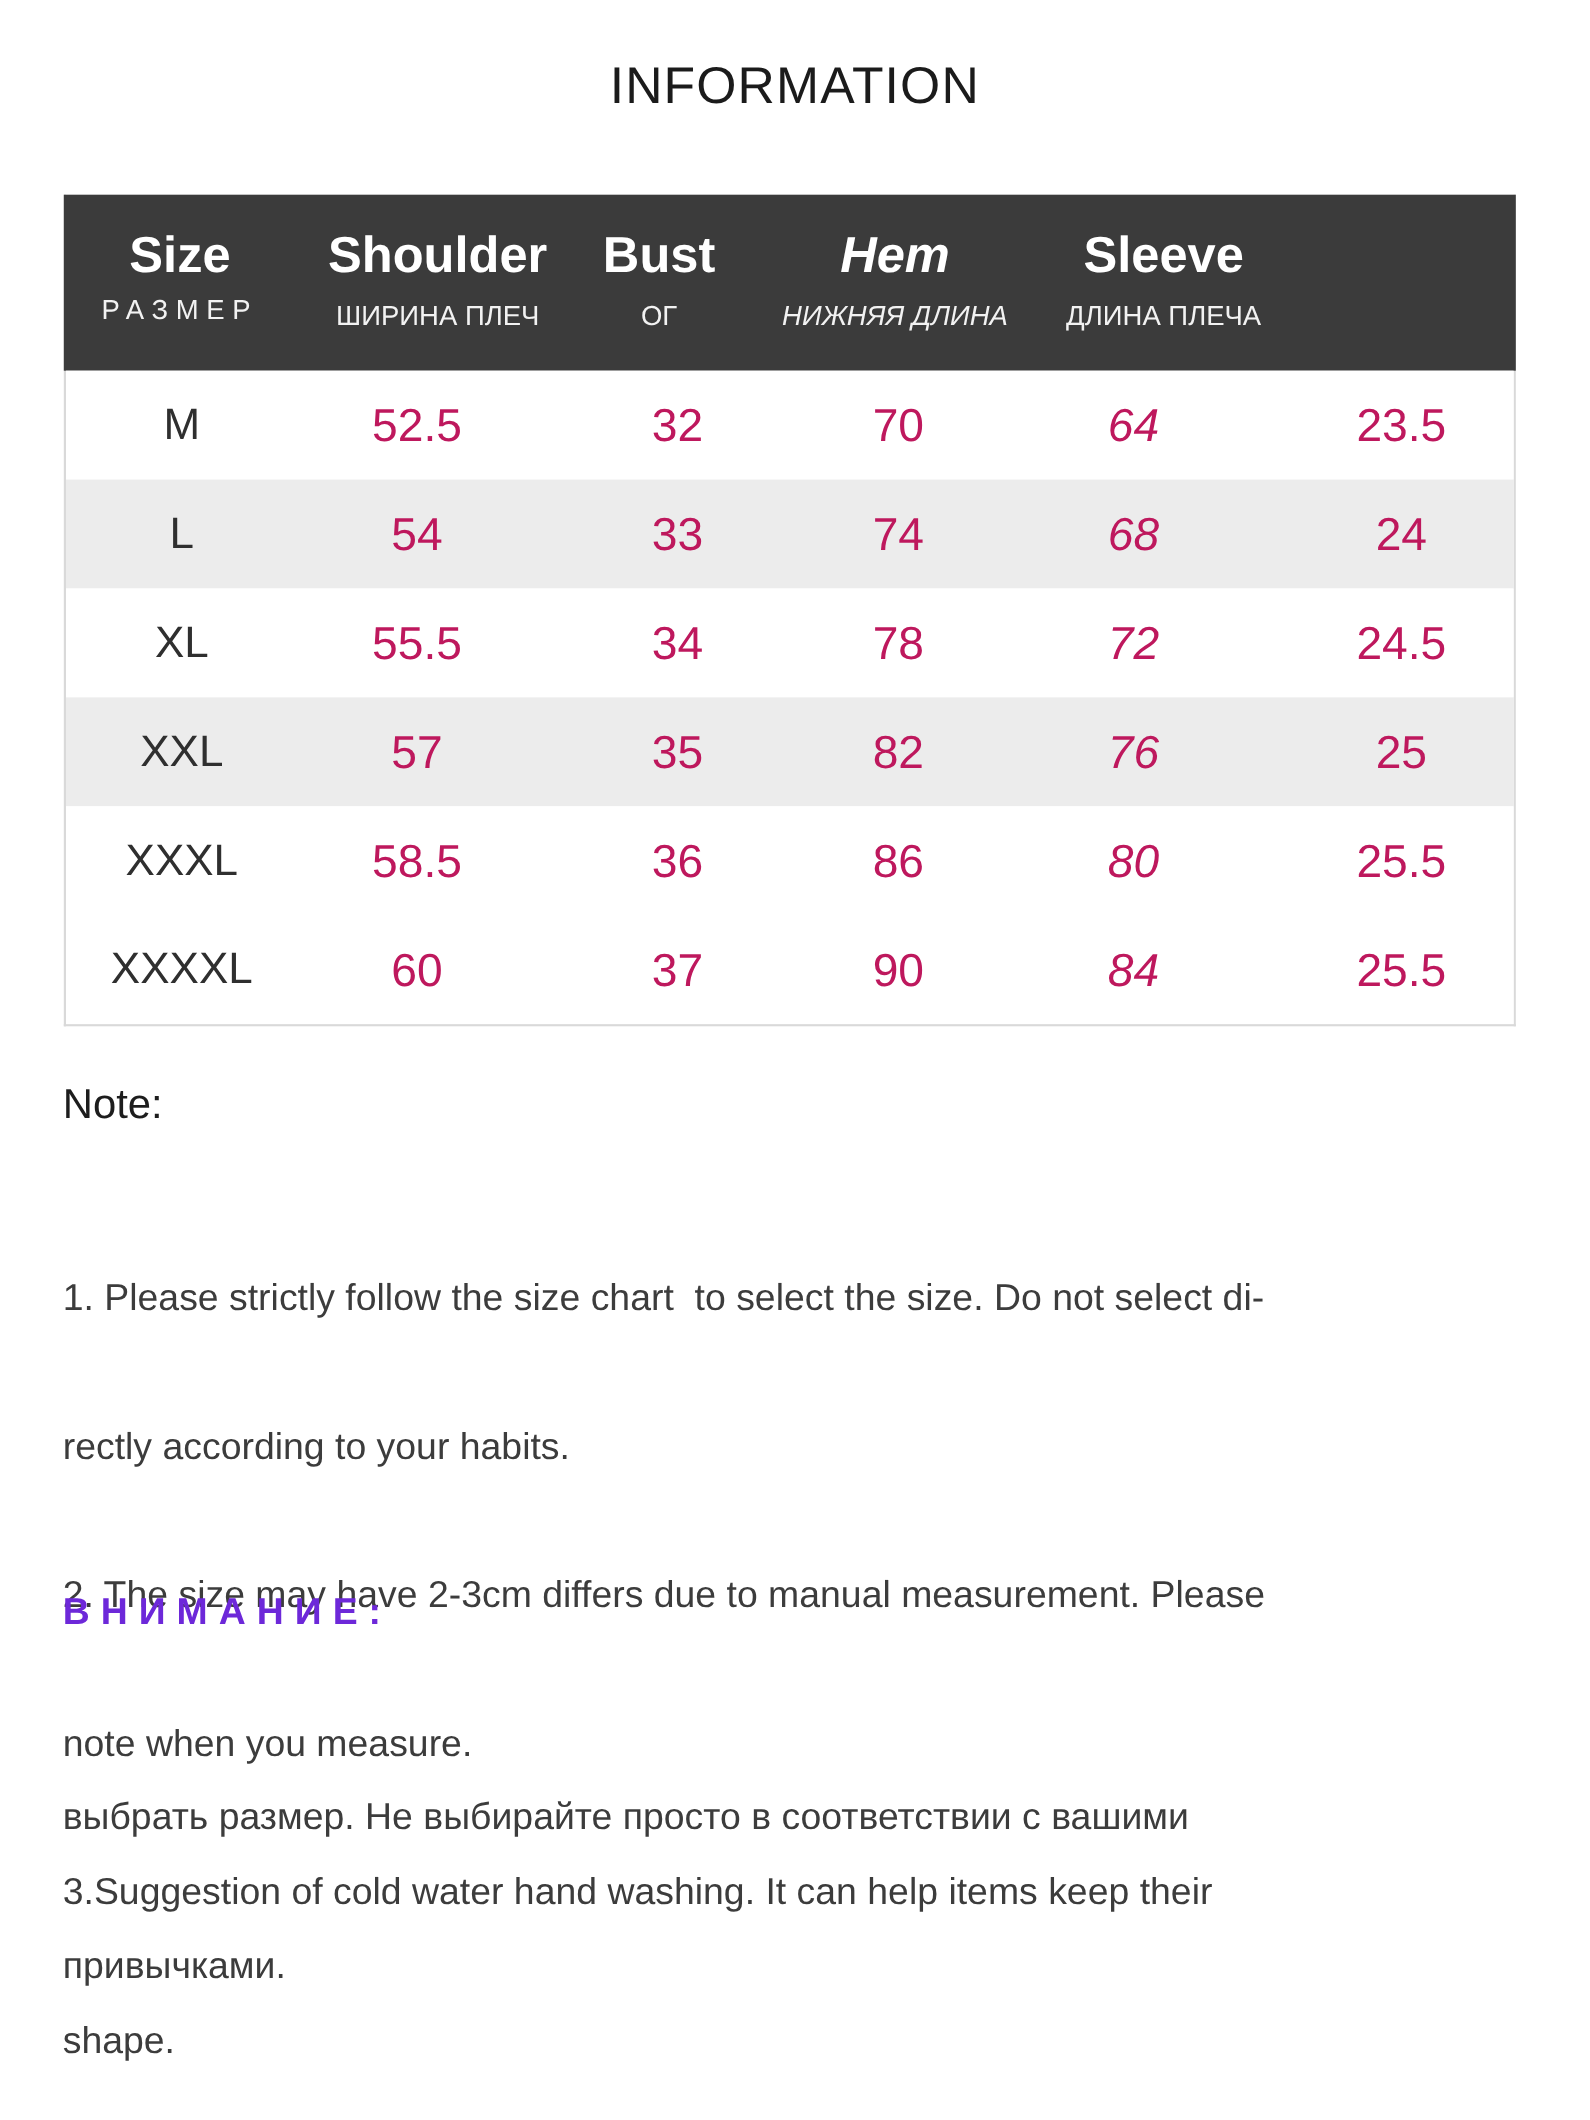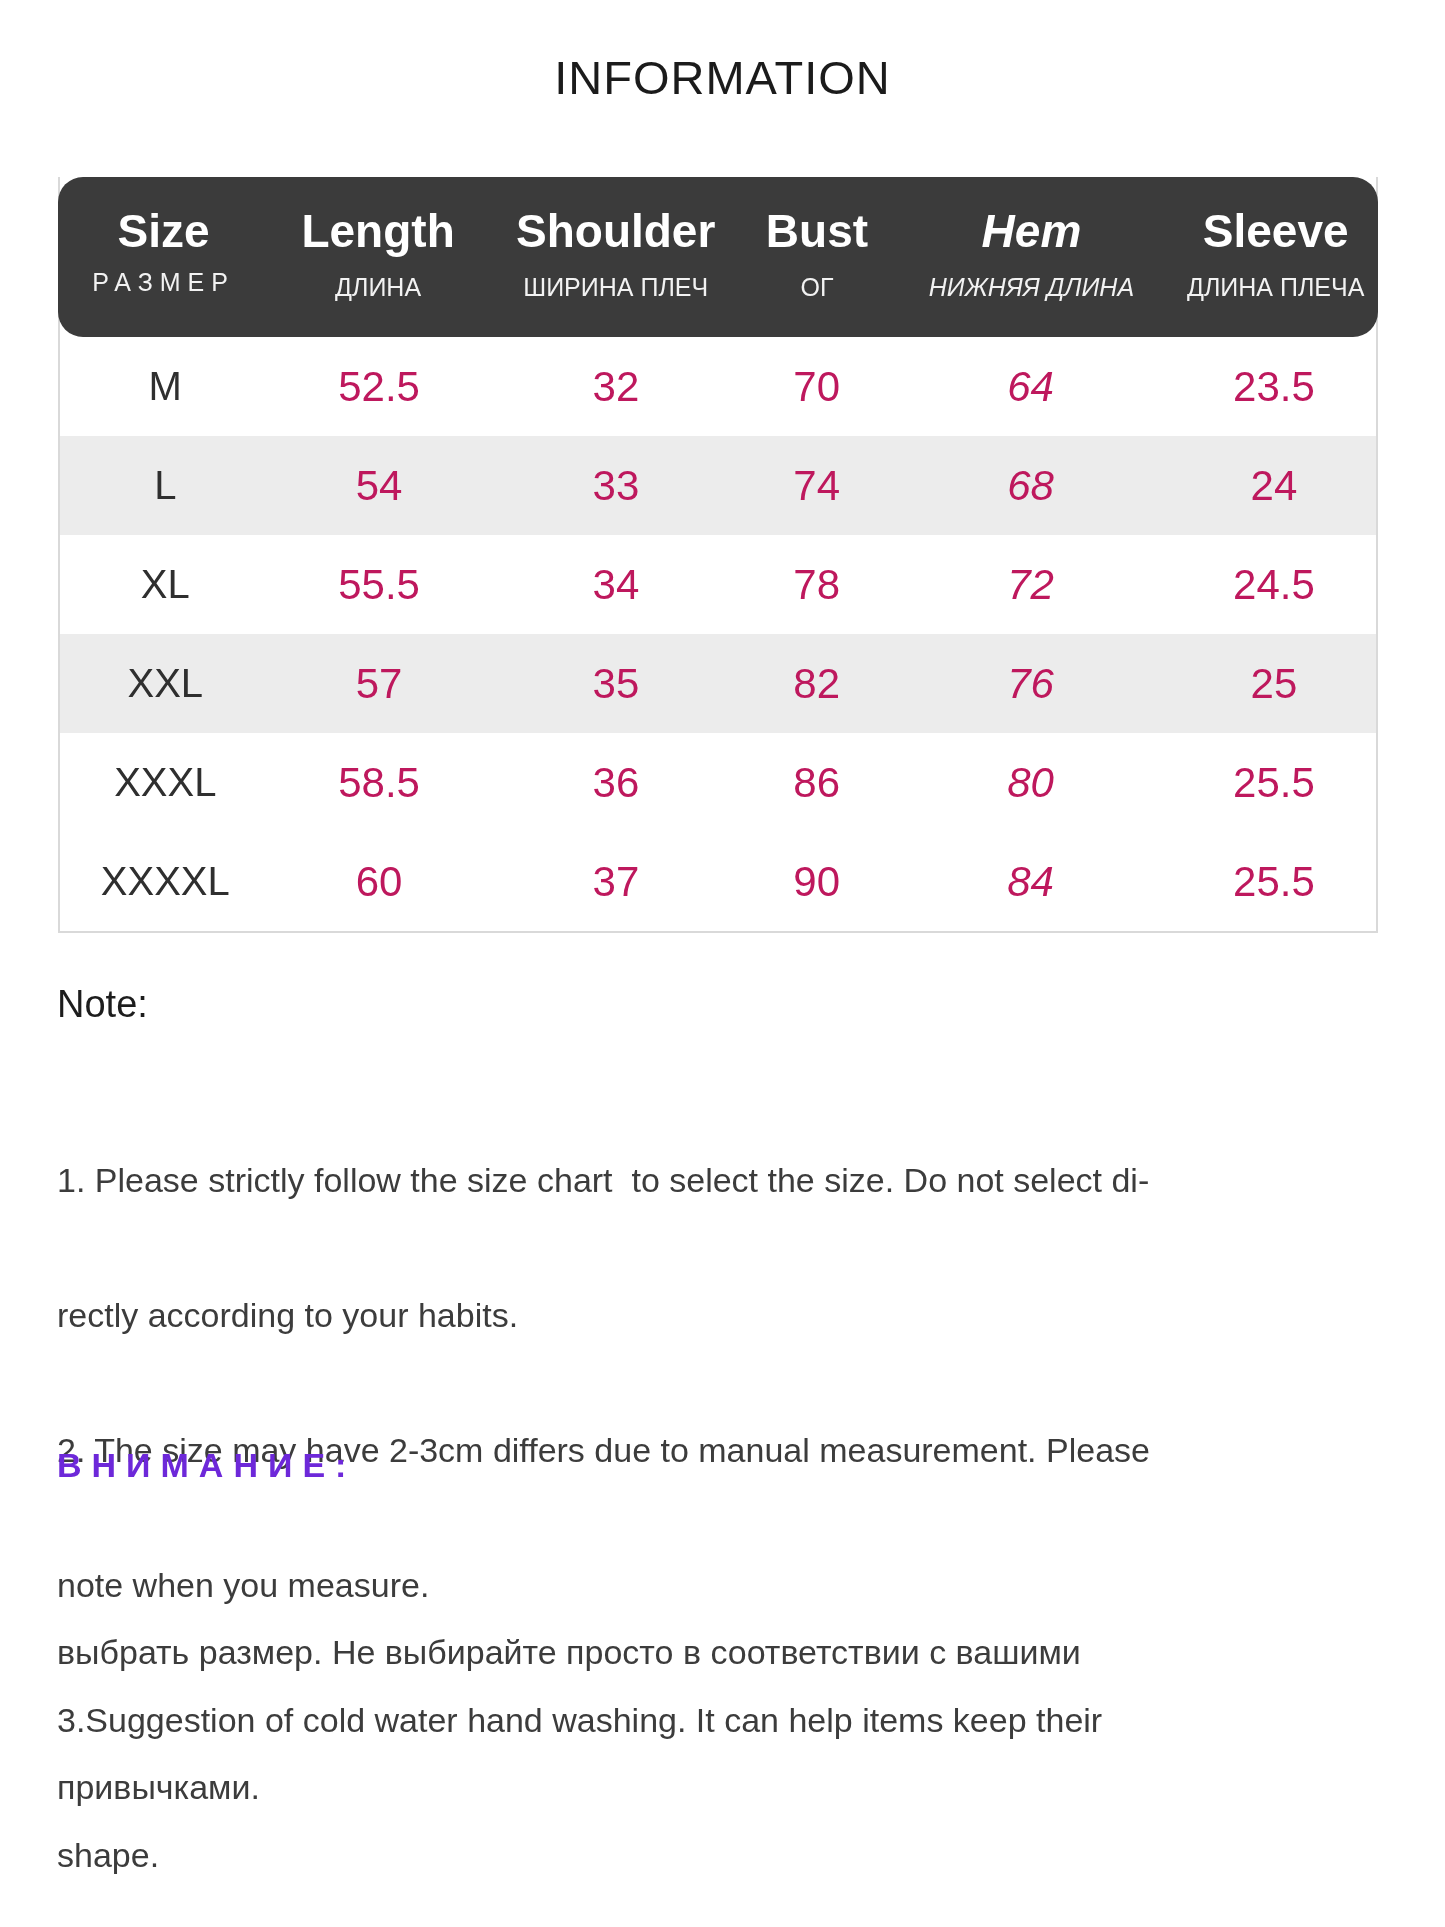--- a/index.html
+++ b/index.html
@@ -11,21 +11,21 @@
     position:absolute;top:50px;left:0;width:100%;text-align:center;
     font-size:47px;font-weight:normal;color:#1b1b1b;letter-spacing:1px;
   }
   
   .size-table{
     position:absolute;left:58px;top:177px;width:1320px;
     border:2px solid #d9d9d9;border-top:none;box-sizing:border-box;
   }
   .thead{
     display:flex;background:#3b3b3b;color:#ffffff;
-    padding:28px 0 36px 0;margin:0 -2px;border-radius:25px;
+    padding:28px 0 36px 0;margin:0 -2px;
   }
   .th{text-align:center;}
   .th .en{font-size:46px;font-weight:bold;line-height:52px;}
   .th .ru{font-size:25px;line-height:28px;margin-top:16px;color:#f2f2f2;}
   .th.c0 .ru{letter-spacing:7px;margin-top:11px;}
   .trow{display:flex;align-items:center;height:99px;background:#ffffff;}
   .trow.shaded{background:#ececec;}
   .cell{text-align:center;font-size:42px;color:#be185d;}
   .cell.size-cell{font-size:40px;color:#2f2f2f;}
   .c0{width:16%;}.c1{width:16.5%;}.c2{width:19.5%;}.c3{width:11%;}.c4{width:21.5%;font-style:italic;}.c5{width:15.5%;}
@@ -52,24 +52,20 @@
 
 <div class="page">
 
   <div class="page-title">INFORMATION</div>
 
   <div class="size-table">
     <div class="thead">
       <div class="th c0">
         <div class="en">Size</div>
         <div class="ru">РАЗМЕР</div>
-      </div>
-      <div class="th c1">
-        <div class="en">Length</div>
-        <div class="ru">ДЛИНА</div>
       </div>
       <div class="th c2">
         <div class="en">Shoulder</div>
         <div class="ru">ШИРИНА ПЛЕЧ</div>
       </div>
       <div class="th c3">
         <div class="en">Bust</div>
         <div class="ru">ОГ</div>
       </div>
       <div class="th c4">

